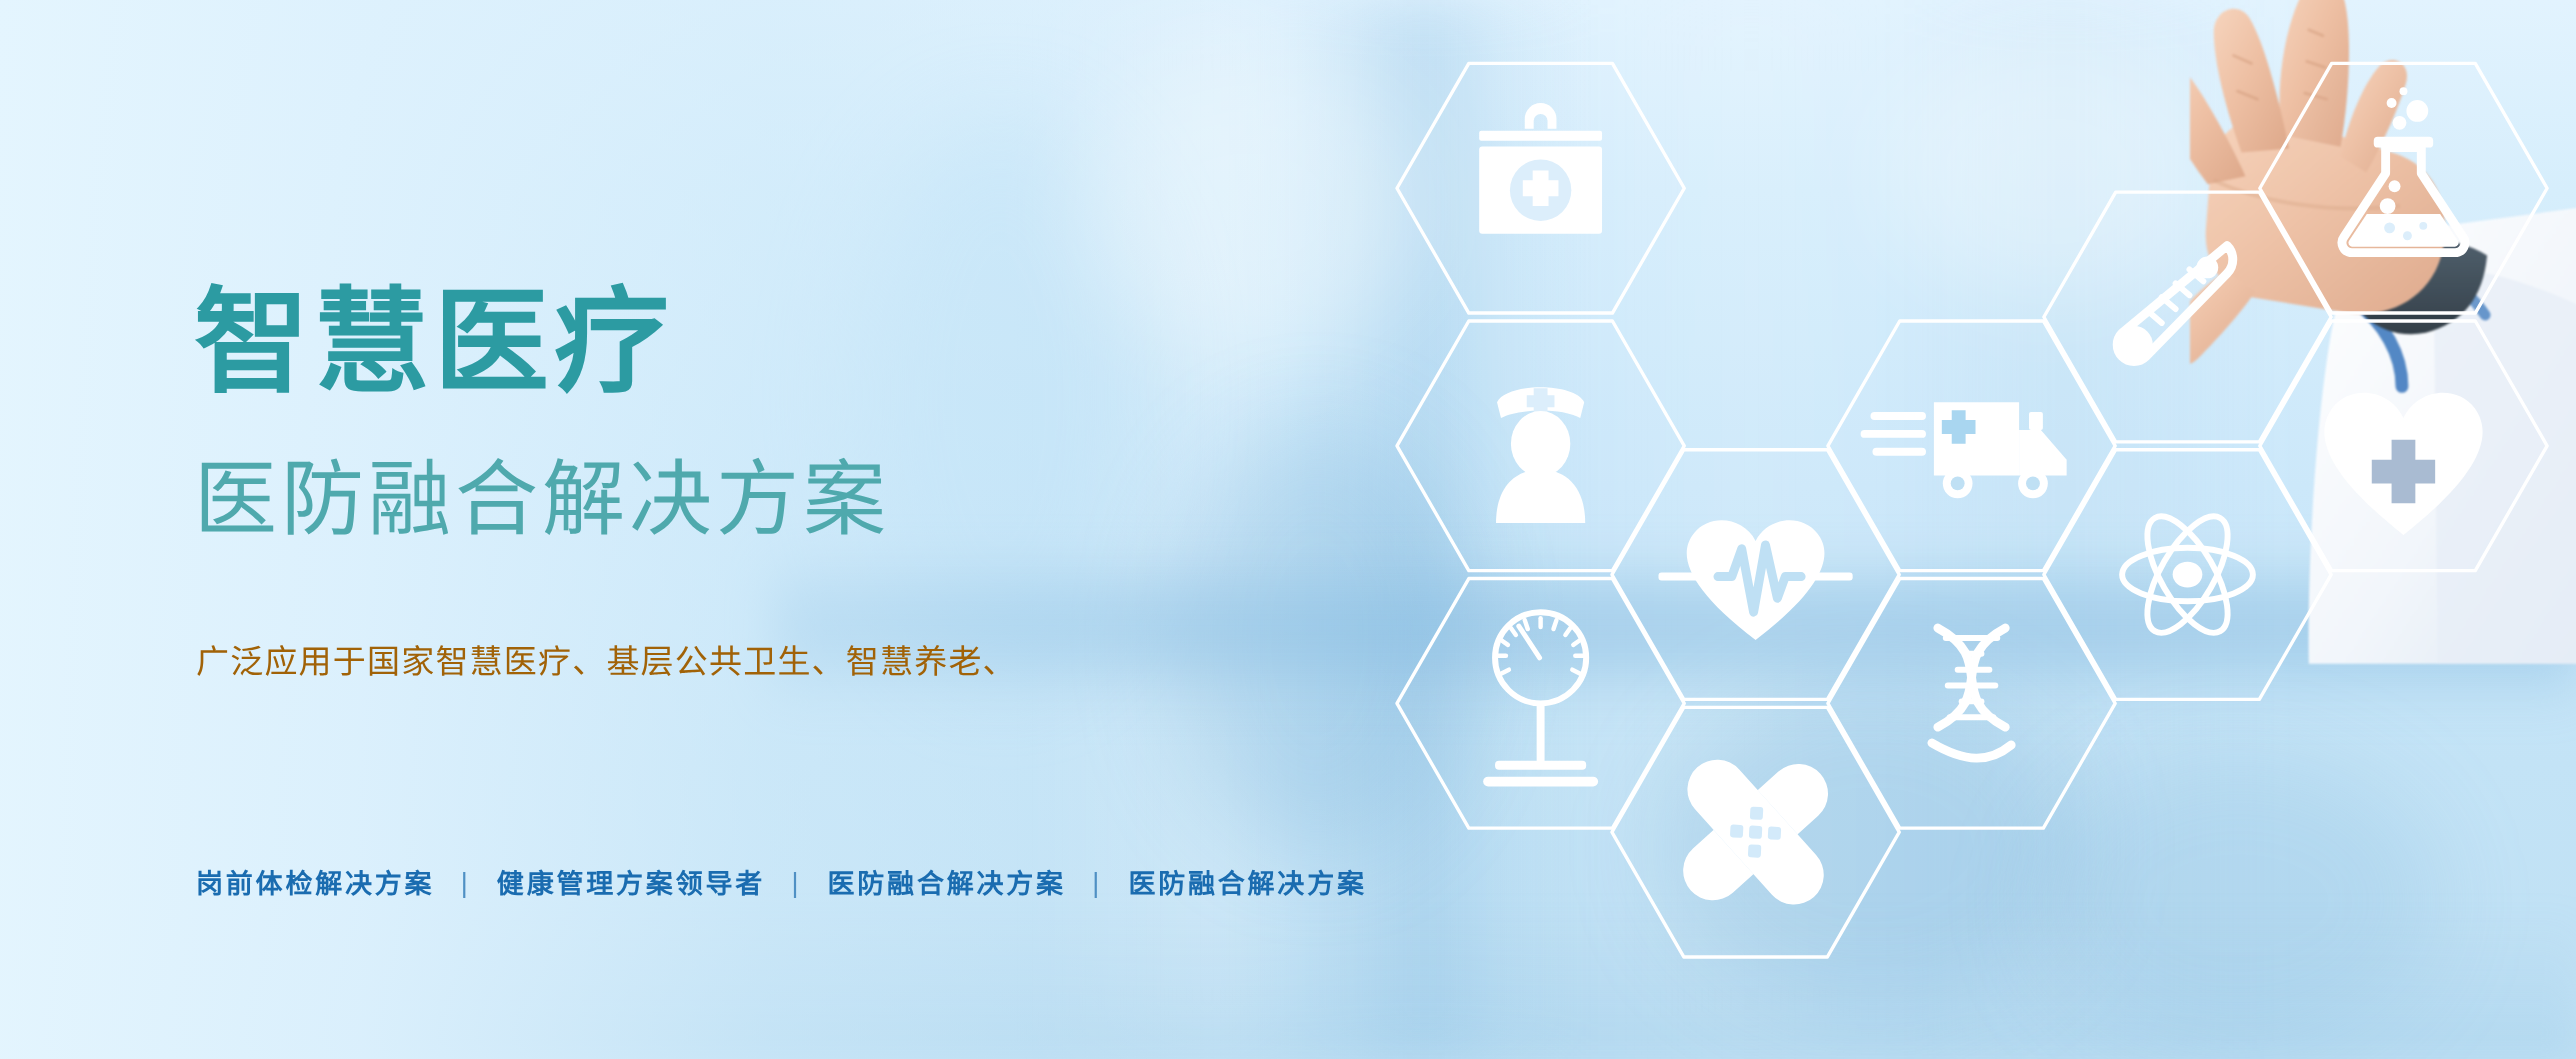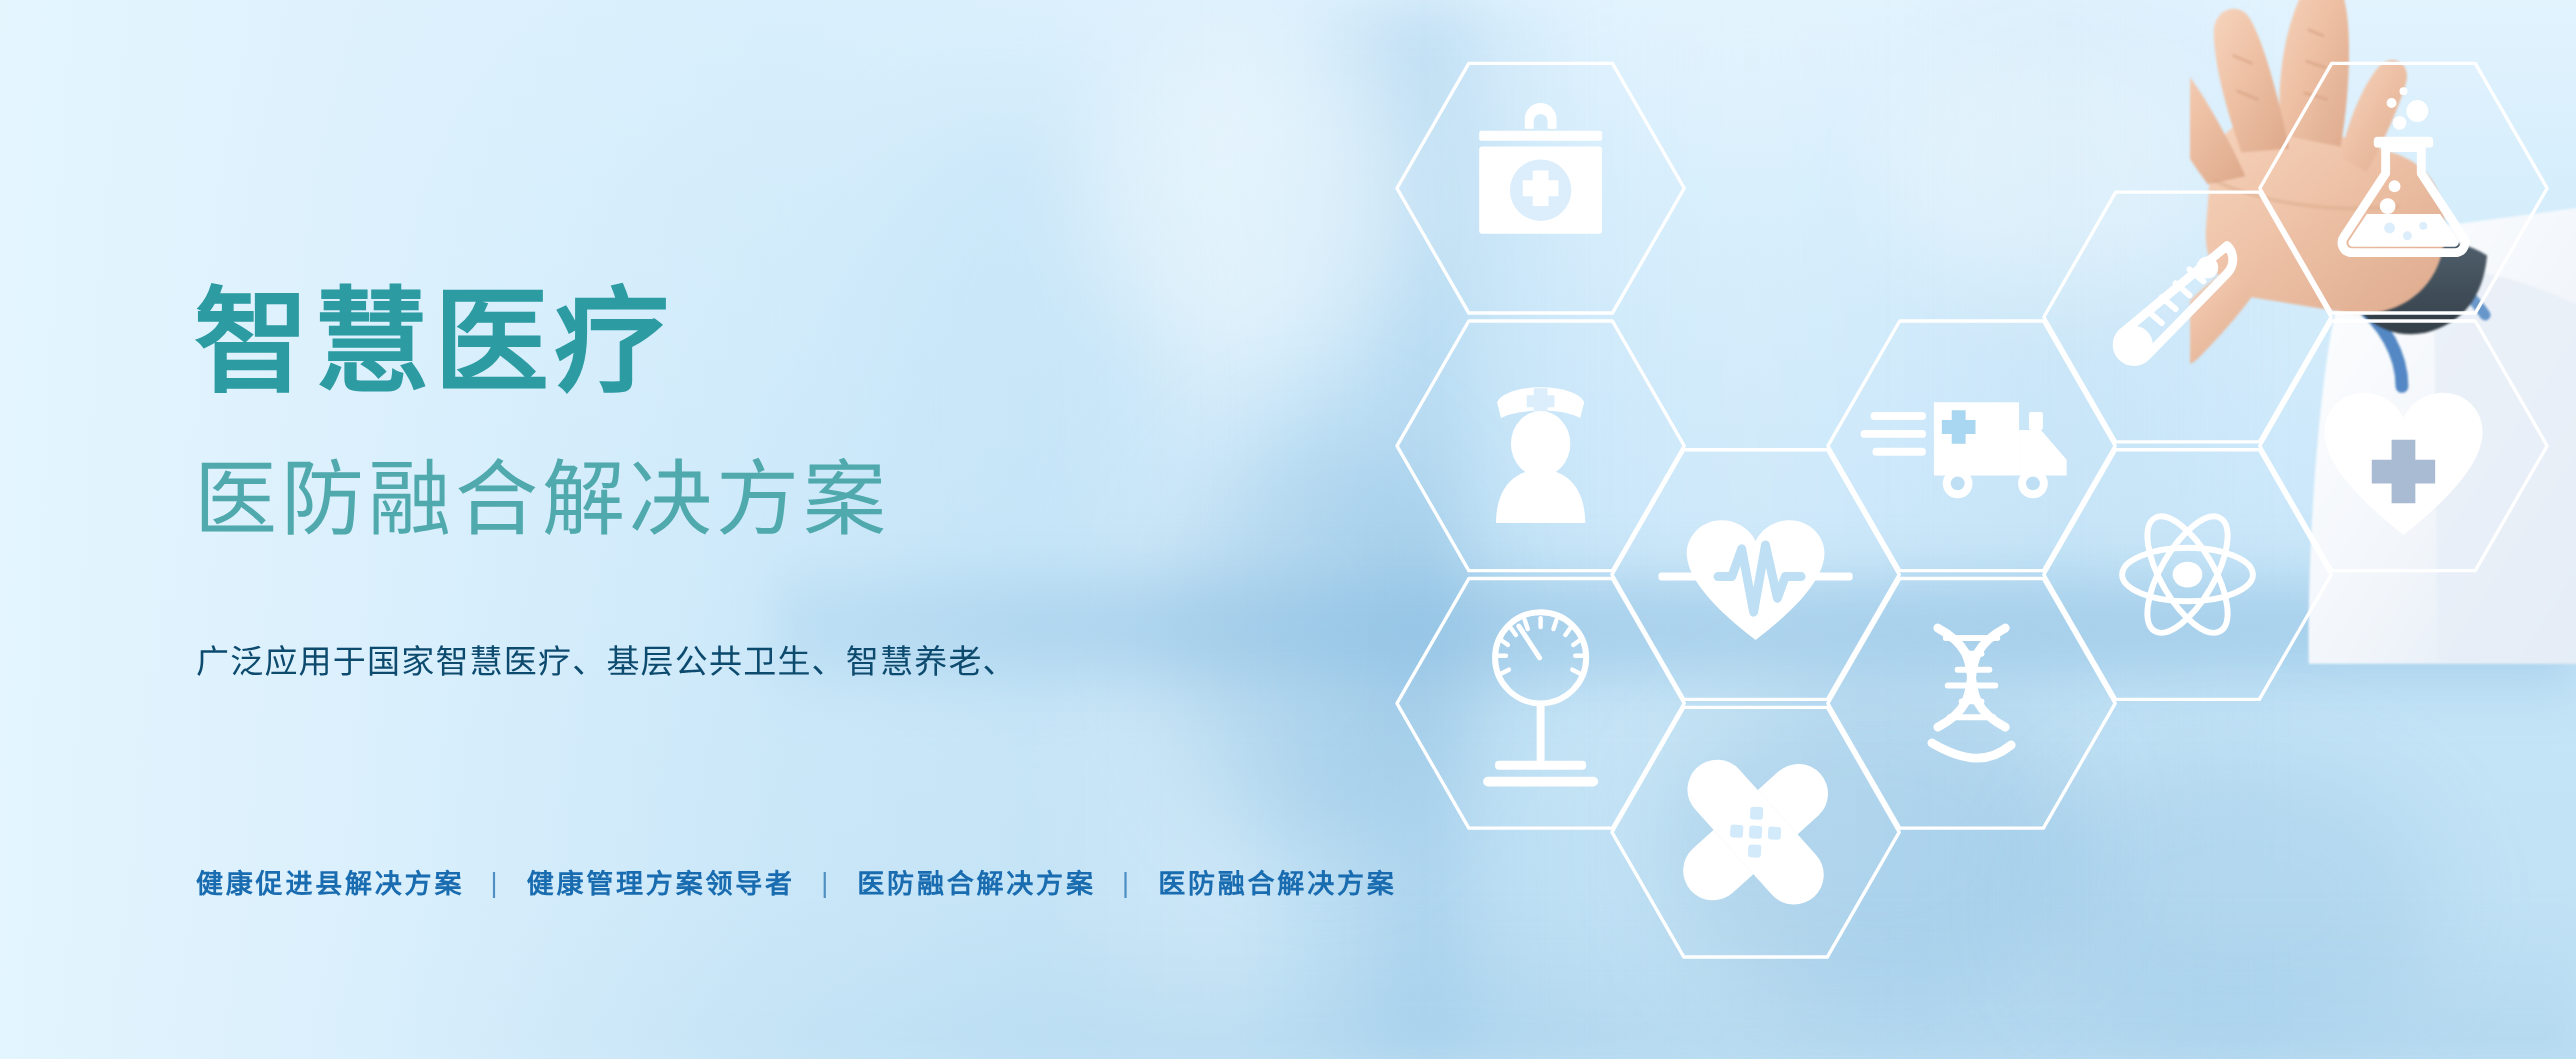--- a/index.html
+++ b/index.html
@@ -142,21 +142,21 @@
     white-space: nowrap;
   }
   .desc {
     position: absolute;
     top: 634px;
     left: 2px;
     font-size: 33px;
     line-height: 55px;
     font-weight: 400;
     letter-spacing: 1.2px;
-    color: #0c4a6e;
+    color: #a16207;
   }
   .desc div { white-space: nowrap; }
 
   .links {
     position: absolute;
     top: 858px;
     left: 2px;
     font-size: 27px;
     line-height: 53px;
     font-weight: 700;
@@ -417,21 +417,21 @@
     <div class="subhead">医防融合解决方案</div>
 
     <div class="desc">
       <div>广泛应用于国家智慧医疗、基层公共卫生、智慧养老、</div>
     </div>
 
     <div class="links">
 
 
       <div class="linkrow">
-        <a>健康促进县解决方案</a>
+        <a>岗前体检解决方案</a>
         <span class="sep">|</span>
         <a>健康管理方案领导者</a>
         <span class="sep">|</span>
         <a>医防融合解决方案</a>
         <span class="sep">|</span>
         <a>医防融合解决方案</a>
       </div>
 
     </div>
   </div>

